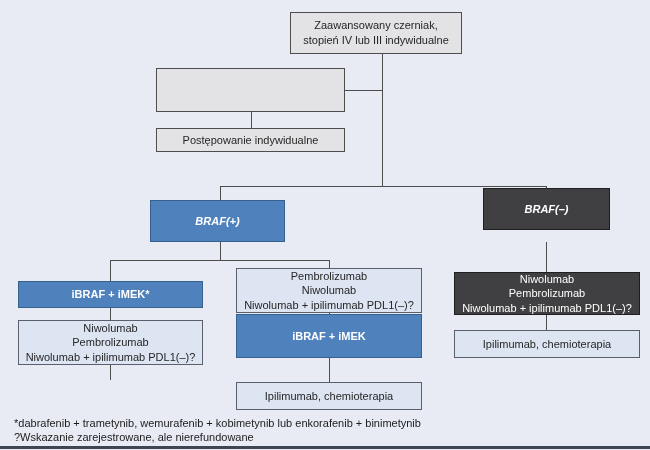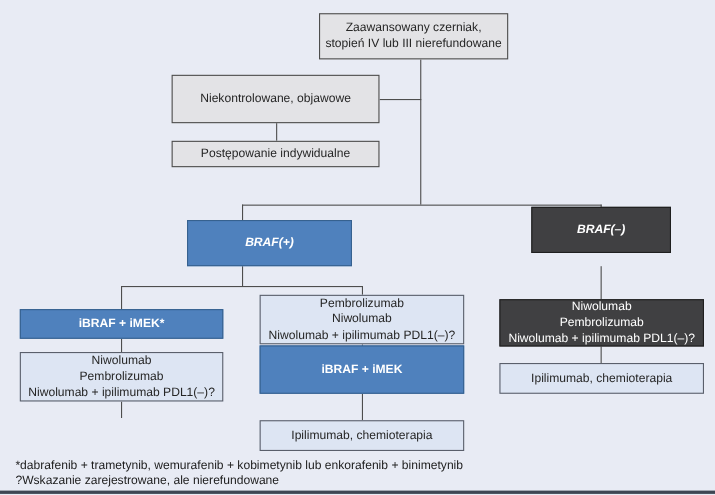--- a/index.html
+++ b/index.html
@@ -84,32 +84,31 @@
   <div class="cline" style="left:329px;top:260px;width:1px;height:8px"></div>
   <div class="cline" style="left:110px;top:308px;width:1px;height:12px"></div>
   <div class="cline" style="left:110px;top:365px;width:1px;height:15px"></div>
   <div class="cline" style="left:329px;top:313px;width:1px;height:17px"></div>
   <div class="cline" style="left:329px;top:358px;width:1px;height:24px"></div>
   <div class="cline" style="left:546px;top:242px;width:1px;height:30px"></div>
   <div class="cline" style="left:546px;top:315px;width:1px;height:15px"></div>
 
   <div class="node gray" style="left:290px;top:12px;width:172px;height:42px">
     <span>Zaawansowany czerniak,</span>
-    <span>stopień IV lub III nierefundowane</span>
+    <span>stopień IV lub III indywidualne</span>
   </div>
 
   <div class="node gray" style="left:156px;top:68px;width:189px;height:44px">
-    <span>Niekontrolowane, objawowe</span>
   </div>
 
   <div class="node gray" style="left:156px;top:128px;width:189px;height:24px">
     <span>Postępowanie indywidualne</span>
   </div>
 
-  <div class="node blue italic" style="left:170px;top:200px;width:150px;height:42px">
+  <div class="node blue italic" style="left:150px;top:200px;width:135px;height:42px">
     <span>BRAF(+)</span>
   </div>
 
   <div class="node dark italic" style="left:483px;top:188px;width:127px;height:42px">
     <span>BRAF(–)</span>
   </div>
 
   <div class="node blue" style="left:18px;top:281px;width:185px;height:27px">
     <span>iBRAF + iMEK*</span>
   </div>

